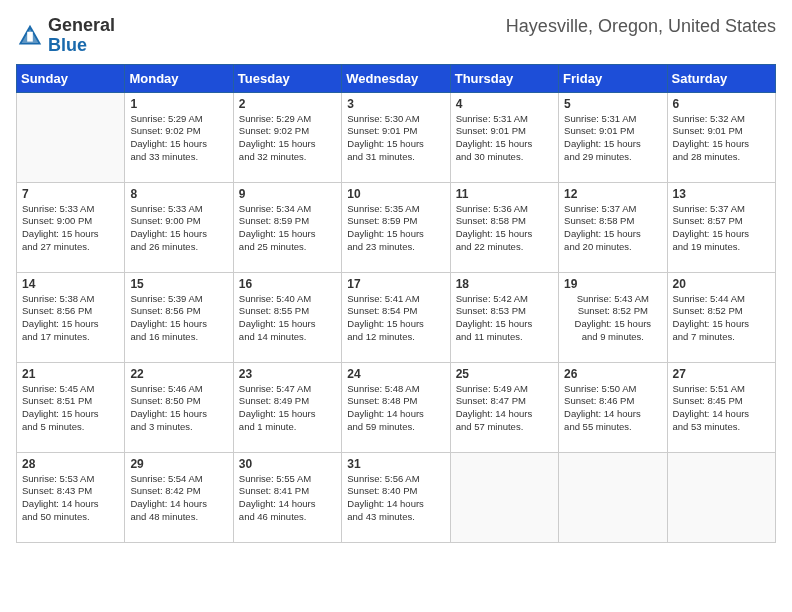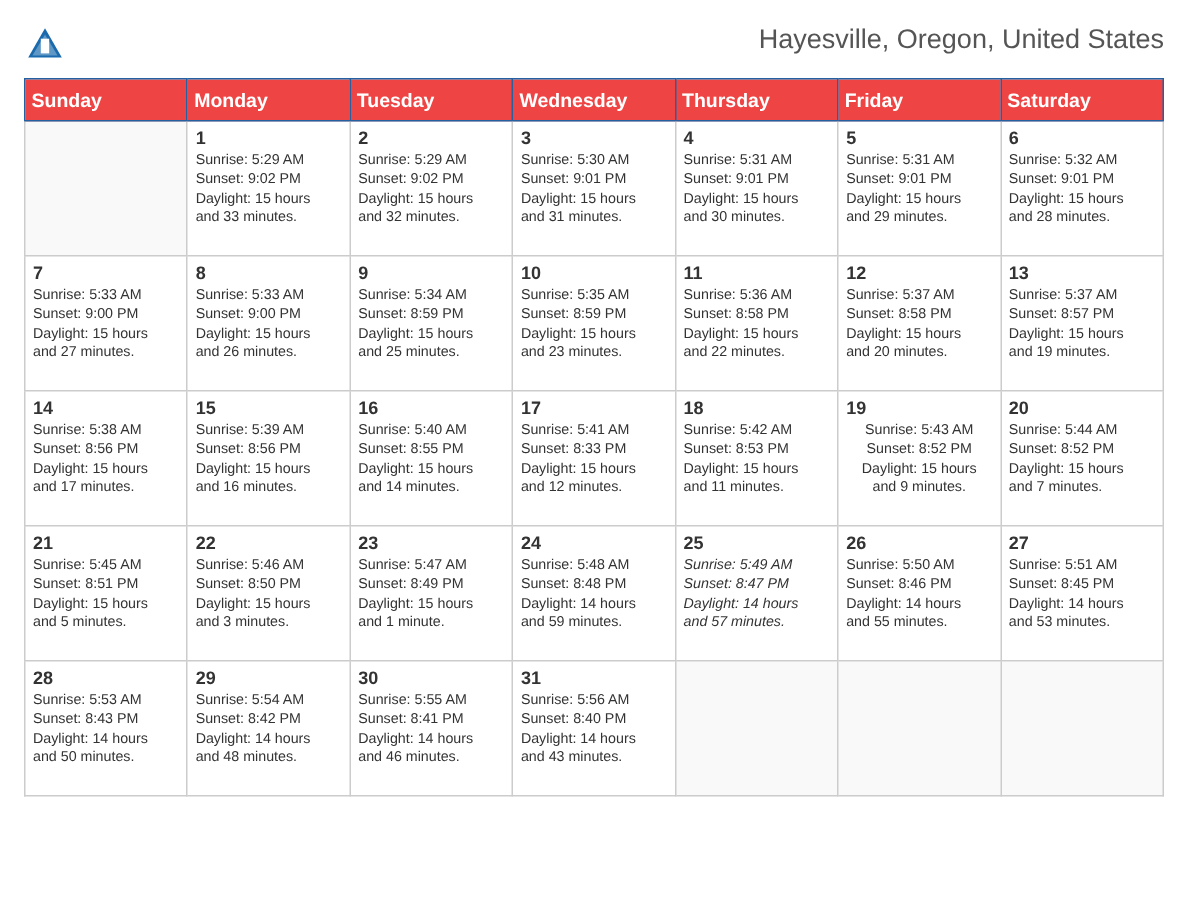--- a/index.html
+++ b/index.html
@@ -41,21 +41,21 @@
     .subtitle {
       font-size: 18px;
       color: #555;
     }
     .calendar {
       width: 100%;
       border-collapse: collapse;
       border: 1px solid #ccc;
     }
     .calendar th {
-      background: #ef4444;
+      background: #1d4ed8;
       color: #fff;
       font-size: 13px;
       font-weight: bold;
       padding: 6px 4px;
       text-align: left;
       border: 1px solid #2560a0;
     }
     .calendar td {
       vertical-align: top;
       border: 1px solid #ccc;
@@ -85,20 +85,24 @@
 </head>
 <body>
 
 <div class="header">
   <div class="logo">
     <svg class="logo-icon" viewBox="0 0 40 40">
       <polygon points="20,4 36,32 4,32" fill="#1a6aad"></polygon>
       <polygon points="20,10 32,30 8,30" fill="#fff" opacity="0.3"></polygon>
       <rect x="16" y="14" width="8" height="14" fill="#fff"></rect>
     </svg>
+    <div class="logo-text">
+      <span class="logo-general">General</span><br>
+      <span class="logo-blue">Blue</span>
+    </div>
   </div>
   <div class="title-block">
     <div class="subtitle">Hayesville, Oregon, United States</div>
   </div>
 </div>
 
 <table class="calendar">
   <thead>
     <tr>
     <th>Sunday</th>
@@ -225,21 +229,21 @@
         <td>
           <span class="day-num">16</span>
           <div class="cell-info" style="white-space: pre-line;">Sunrise: 5:40 AM
 Sunset: 8:55 PM
 Daylight: 15 hours
 and 14 minutes.</div>
         </td>
         <td>
           <span class="day-num">17</span>
           <div class="cell-info" style="white-space: pre-line;">Sunrise: 5:41 AM
-Sunset: 8:33 PM
+Sunset: 8:54 PM
 Daylight: 15 hours
 and 12 minutes.</div>
         </td>
         <td>
           <span class="day-num">18</span>
           <div class="cell-info" style="white-space: pre-line;">Sunrise: 5:42 AM
 Sunset: 8:53 PM
 Daylight: 15 hours
 and 11 minutes.</div>
         </td>
@@ -282,21 +286,21 @@
         </td>
         <td>
           <span class="day-num">24</span>
           <div class="cell-info" style="white-space: pre-line;">Sunrise: 5:48 AM
 Sunset: 8:48 PM
 Daylight: 14 hours
 and 59 minutes.</div>
         </td>
         <td>
           <span class="day-num">25</span>
-          <div class="cell-info" style="white-space: pre-line; font-style: italic;">Sunrise: 5:49 AM
+          <div class="cell-info" style="white-space: pre-line;">Sunrise: 5:49 AM
 Sunset: 8:47 PM
 Daylight: 14 hours
 and 57 minutes.</div>
         </td>
         <td>
           <span class="day-num">26</span>
           <div class="cell-info" style="white-space: pre-line;">Sunrise: 5:50 AM
 Sunset: 8:46 PM
 Daylight: 14 hours
 and 55 minutes.</div>

